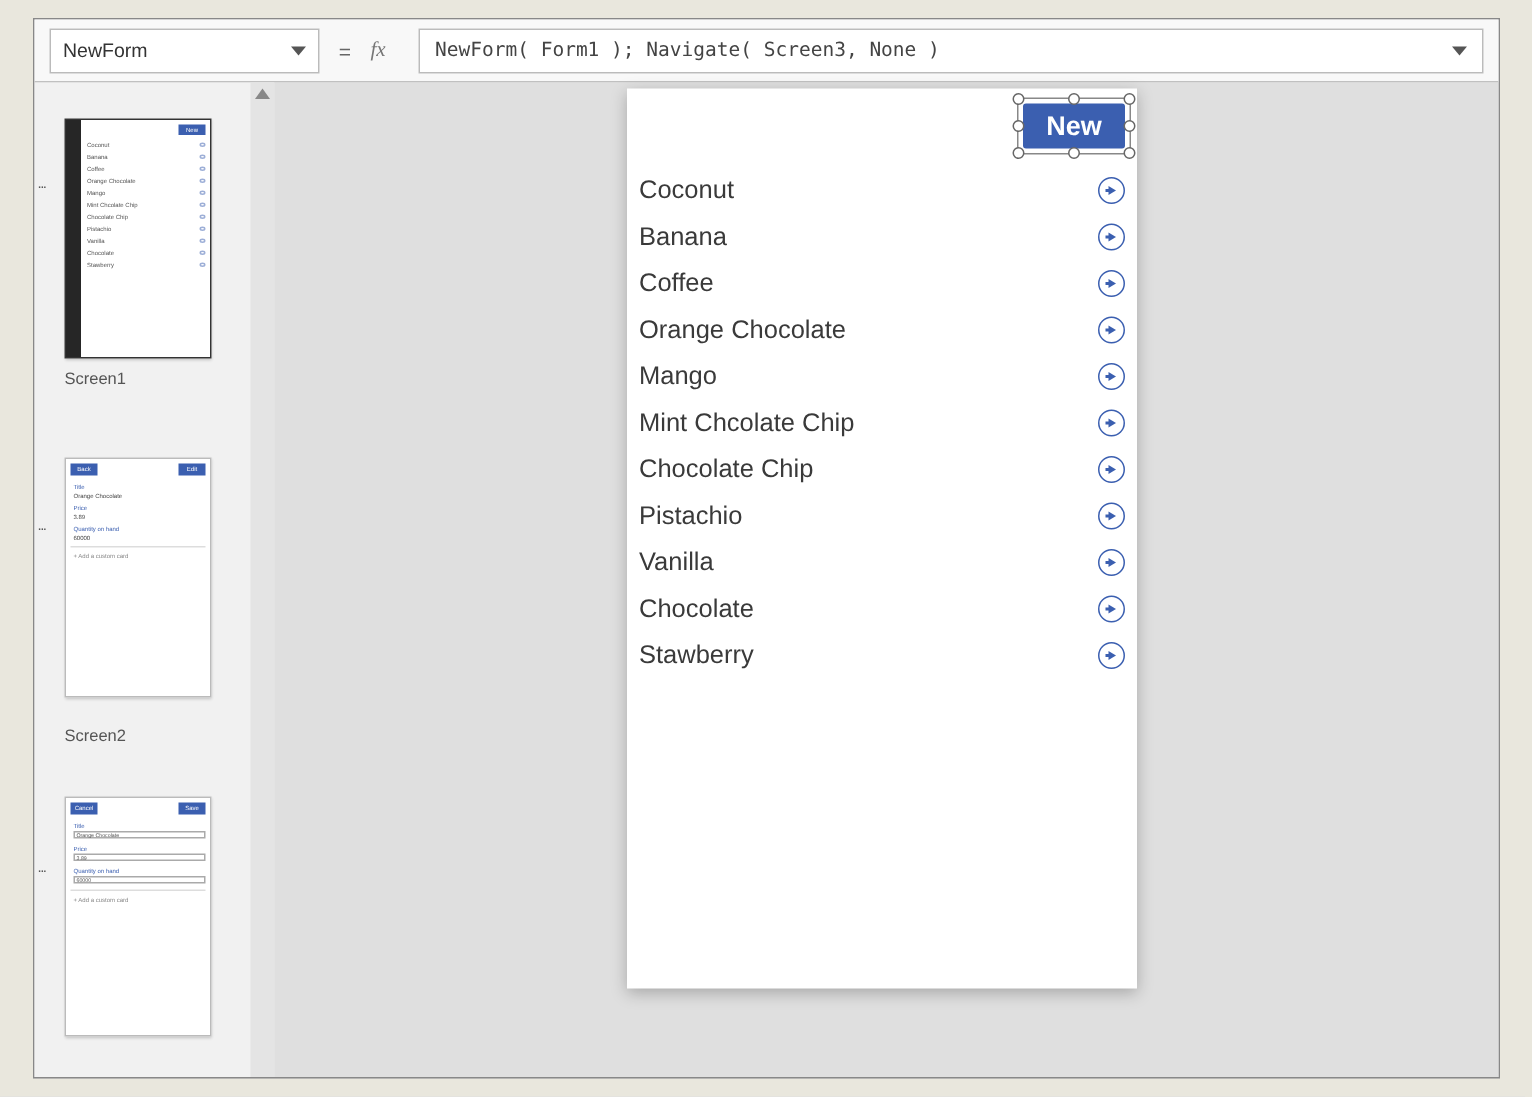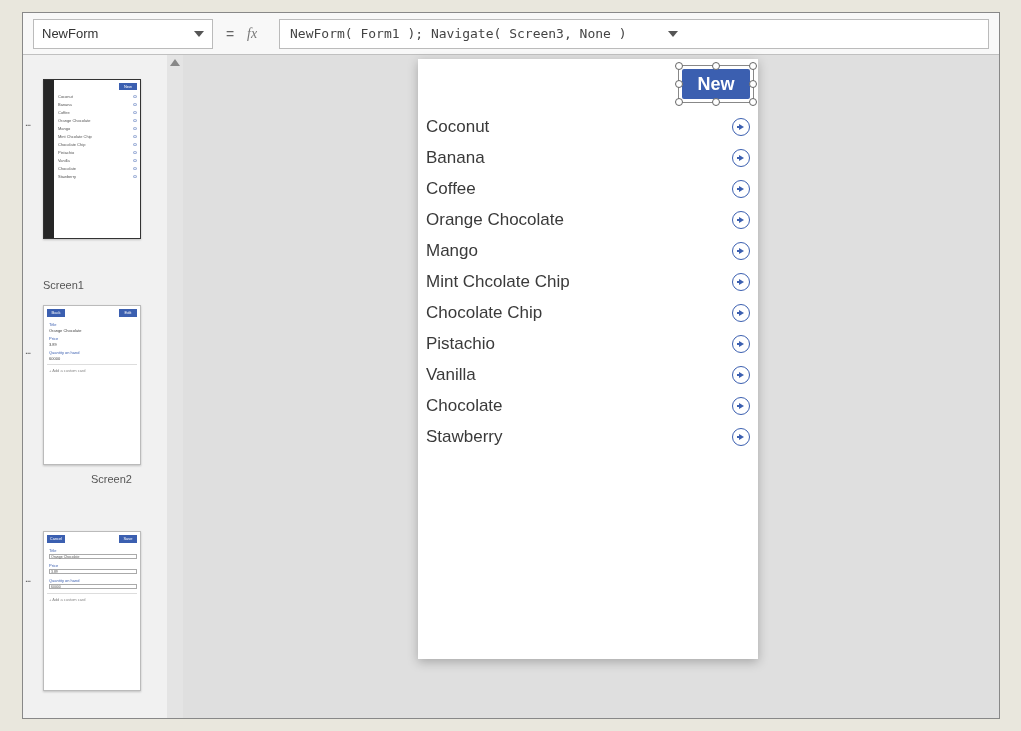--- a/index.html
+++ b/index.html
@@ -55,20 +55,21 @@
       color: #777;
       width: 22px;
     }
     .formula-input {
       flex: 1;
       height: 30px;
       background: #fff;
       border: 1px solid #bbb;
       display: flex;
       align-items: center;
+      justify-content: space-between;
       padding: 0 10px;
       font-family: Consolas, monospace;
       font-size: 13px;
       color: #444;
       gap: 41px;
     }
     .chevron-down {
       width: 0; height: 0;
       border-left: 5px solid transparent;
       border-right: 5px solid transparent;
@@ -273,36 +274,36 @@
           <div class="t1-row" style="top: 70px;">Pistachio</div>
           <div class="t1-line" style="top: 71px;"></div>
           <div class="t1-row" style="top: 78px;">Vanilla</div>
           <div class="t1-line" style="top: 79px;"></div>
           <div class="t1-row" style="top: 86px;">Chocolate</div>
           <div class="t1-line" style="top: 87px;"></div>
           <div class="t1-row" style="top: 94px;">Stawberry</div>
           <div class="t1-line" style="top: 95px;"></div>
         </div>
     </div>
-    <div class="thumb-label" style="top:192px;margin-top:32px;">Screen1</div>
+    <div class="thumb-label" style="top:192px;">Screen1</div>
 
     <div class="thumb-dots" style="top:290px;">...</div>
     <div class="thumb-card unselected" style="top:250px; height:160px;">
       <div class="t-topbtn-l">Back</div>
       <div class="t-topbtn-r">Edit</div>
       <div class="t-field-lbl" style="top:16px;">Title</div>
       <div class="t-field-val" style="top:22px;">Orange Chocolate</div>
       <div class="t-field-lbl" style="top:30px;">Price</div>
       <div class="t-field-val" style="top:36px;">3.89</div>
       <div class="t-field-lbl" style="top:44px;">Quantity on hand</div>
       <div class="t-field-val" style="top:50px;">60000</div>
       <div class="t-divider" style="top:58px;"></div>
       <div class="t-addcard" style="top:62px;">+  Add a custom card</div>
     </div>
-    <div class="thumb-label" style="top:418px;margin-left:48px;">Screen2</div>
+    <div class="thumb-label" style="top:430px;">Screen2</div>
 
     <div class="thumb-dots" style="top:518px;">...</div>
     <div class="thumb-card unselected" style="top:476px; height:160px;">
       <div class="t-topbtn-l">Cancel</div>
       <div class="t-topbtn-r">Save</div>
       <div class="t-field-lbl" style="top:16px;">Title</div>
       <div class="t-input" style="top:22px;">Orange Chocolate</div>
       <div class="t-field-lbl" style="top:31px;">Price</div>
       <div class="t-input" style="top:37px;">3.89</div>
       <div class="t-field-lbl" style="top:46px;">Quantity on hand</div>

